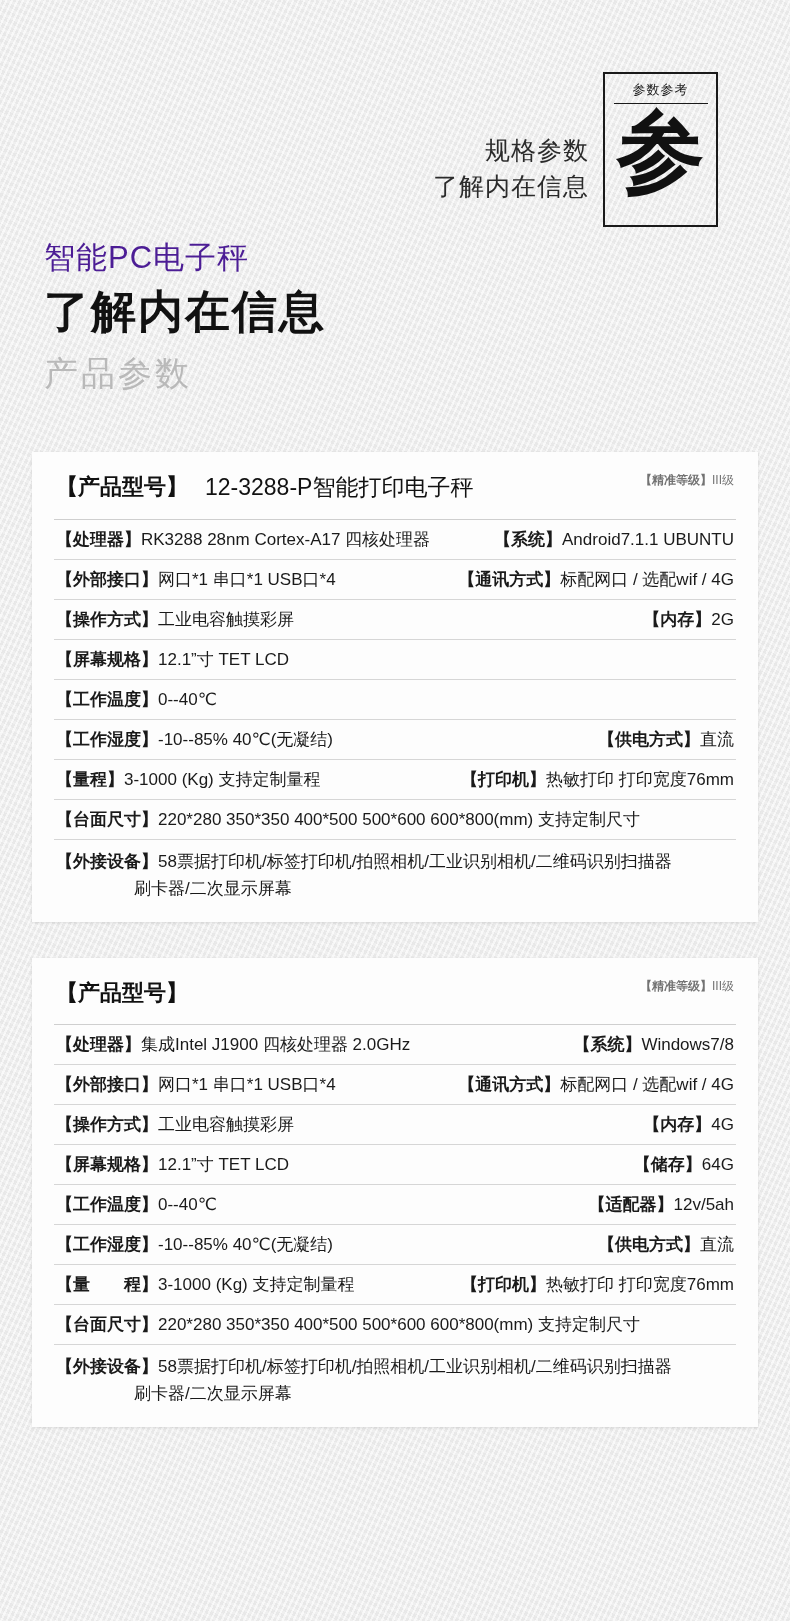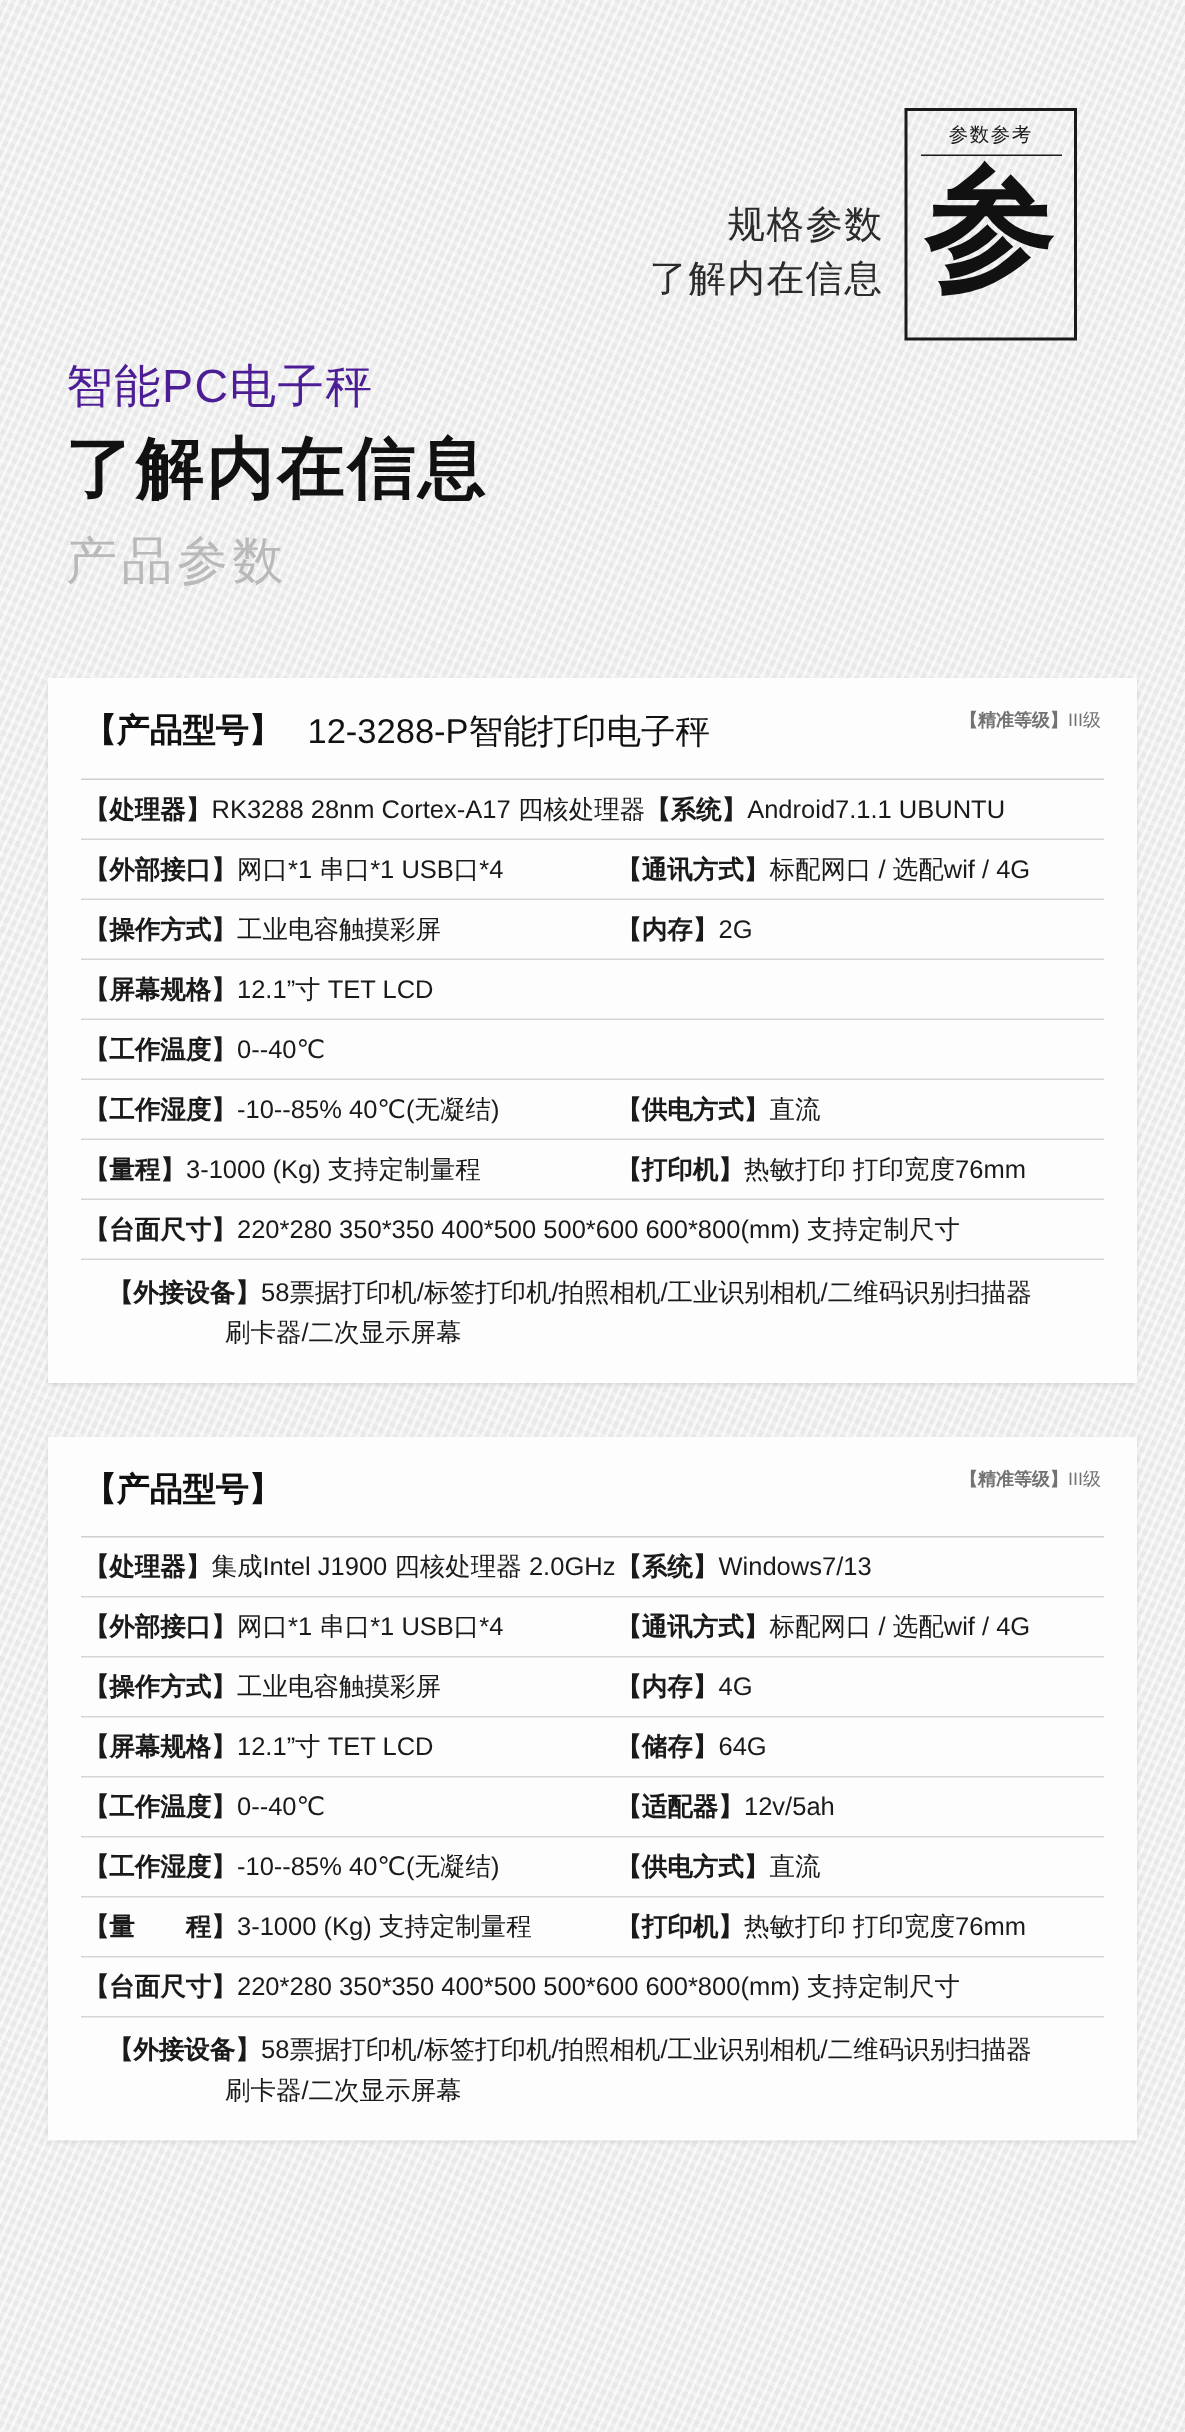--- a/index.html
+++ b/index.html
@@ -156,29 +156,28 @@
   }
   .row:last-child { border-bottom: none; }
   .cell {
     font-size: 17px;
     color: #1a1a1a;
     line-height: 1.5;
     white-space: nowrap;
   }
   .cell b { font-weight: 700; }
   .cell-left { flex: 0 0 355px; }
-  .cell-right { flex: 1 1 auto; }
+  .cell-right { flex: 1 1 auto; text-align: right; }
   .cell-full { flex: 1 1 auto; white-space: normal; }
   .row-wrap {
     display: flex;
     align-items: flex-start;
     min-height: 40px;
     padding: 8px 2px 10px 2px;
     box-sizing: border-box;
-    margin-left: 16px;
   }
   .wrap-text {
     font-size: 17px;
     line-height: 1.6;
     color: #1a1a1a;
   }
   .wrap-indent { display: block; padding-left: 78px; }
 </style>
 </head>
 <body>
@@ -251,21 +250,21 @@
   <div class="card" id="card-2">
     <div class="card-head">
       <span class="label">【产品型号】</span>
       <span class="grade">
         <b>【精准等级】</b><span>III级</span>
       </span>
     </div>
 
     <div class="row">
       <div class="cell cell-left"><b>【处理器】</b><span>集成Intel J1900 四核处理器 2.0GHz</span></div>
-      <div class="cell cell-right"><b>【系统】</b><span>Windows7/13</span></div>
+      <div class="cell cell-right"><b>【系统】</b><span>Windows7/8</span></div>
     </div>
     <div class="row">
       <div class="cell cell-left"><b>【外部接口】</b><span>网口*1  串口*1  USB口*4</span></div>
       <div class="cell cell-right"><b>【通讯方式】</b><span>标配网口 / 选配wif / 4G</span></div>
     </div>
     <div class="row">
       <div class="cell cell-left"><b>【操作方式】</b><span>工业电容触摸彩屏</span></div>
       <div class="cell cell-right"><b>【内存】</b><span>4G</span></div>
     </div>
     <div class="row">

